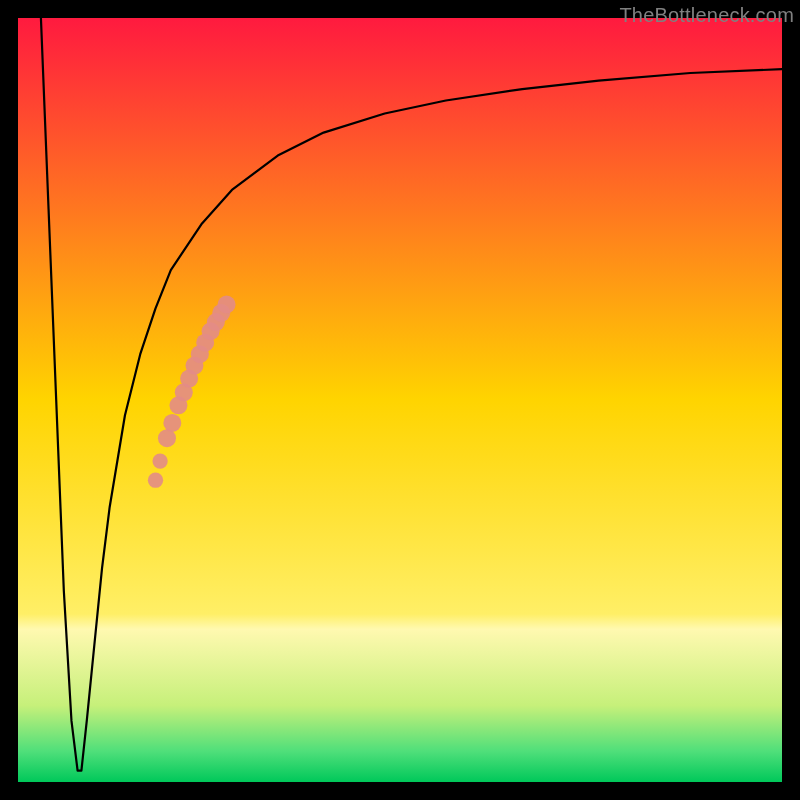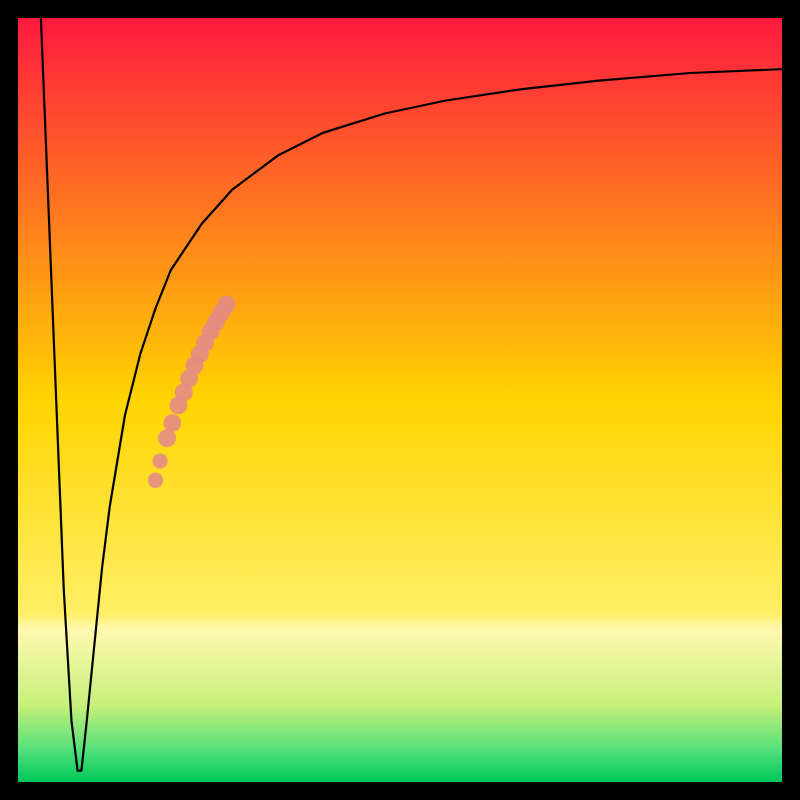--- a/index.html
+++ b/index.html
@@ -68,13 +68,14 @@
           <circle cx="187.18" cy="324.70" r="9" fill="#e38c86" fill-opacity="0.9"></circle>
           <circle cx="192.53" cy="313.24" r="9" fill="#e38c86" fill-opacity="0.9"></circle>
           <circle cx="197.88" cy="304.07" r="9" fill="#e38c86" fill-opacity="0.9"></circle>
           <circle cx="203.22" cy="294.90" r="9" fill="#e38c86" fill-opacity="0.9"></circle>
           <circle cx="208.57" cy="286.50" r="9" fill="#e38c86" fill-opacity="0.9"></circle>
           <circle cx="142.10" cy="443.12" r="7.6499999999999995" fill="#e38c86" fill-opacity="0.9"></circle>
           <circle cx="137.52" cy="462.22" r="7.6499999999999995" fill="#e38c86" fill-opacity="0.9"></circle>
         </g>
       </svg>
   </div>
+  <div class="watermark">TheBottleneck.com</div>
 </div>
 
 </body></html>

